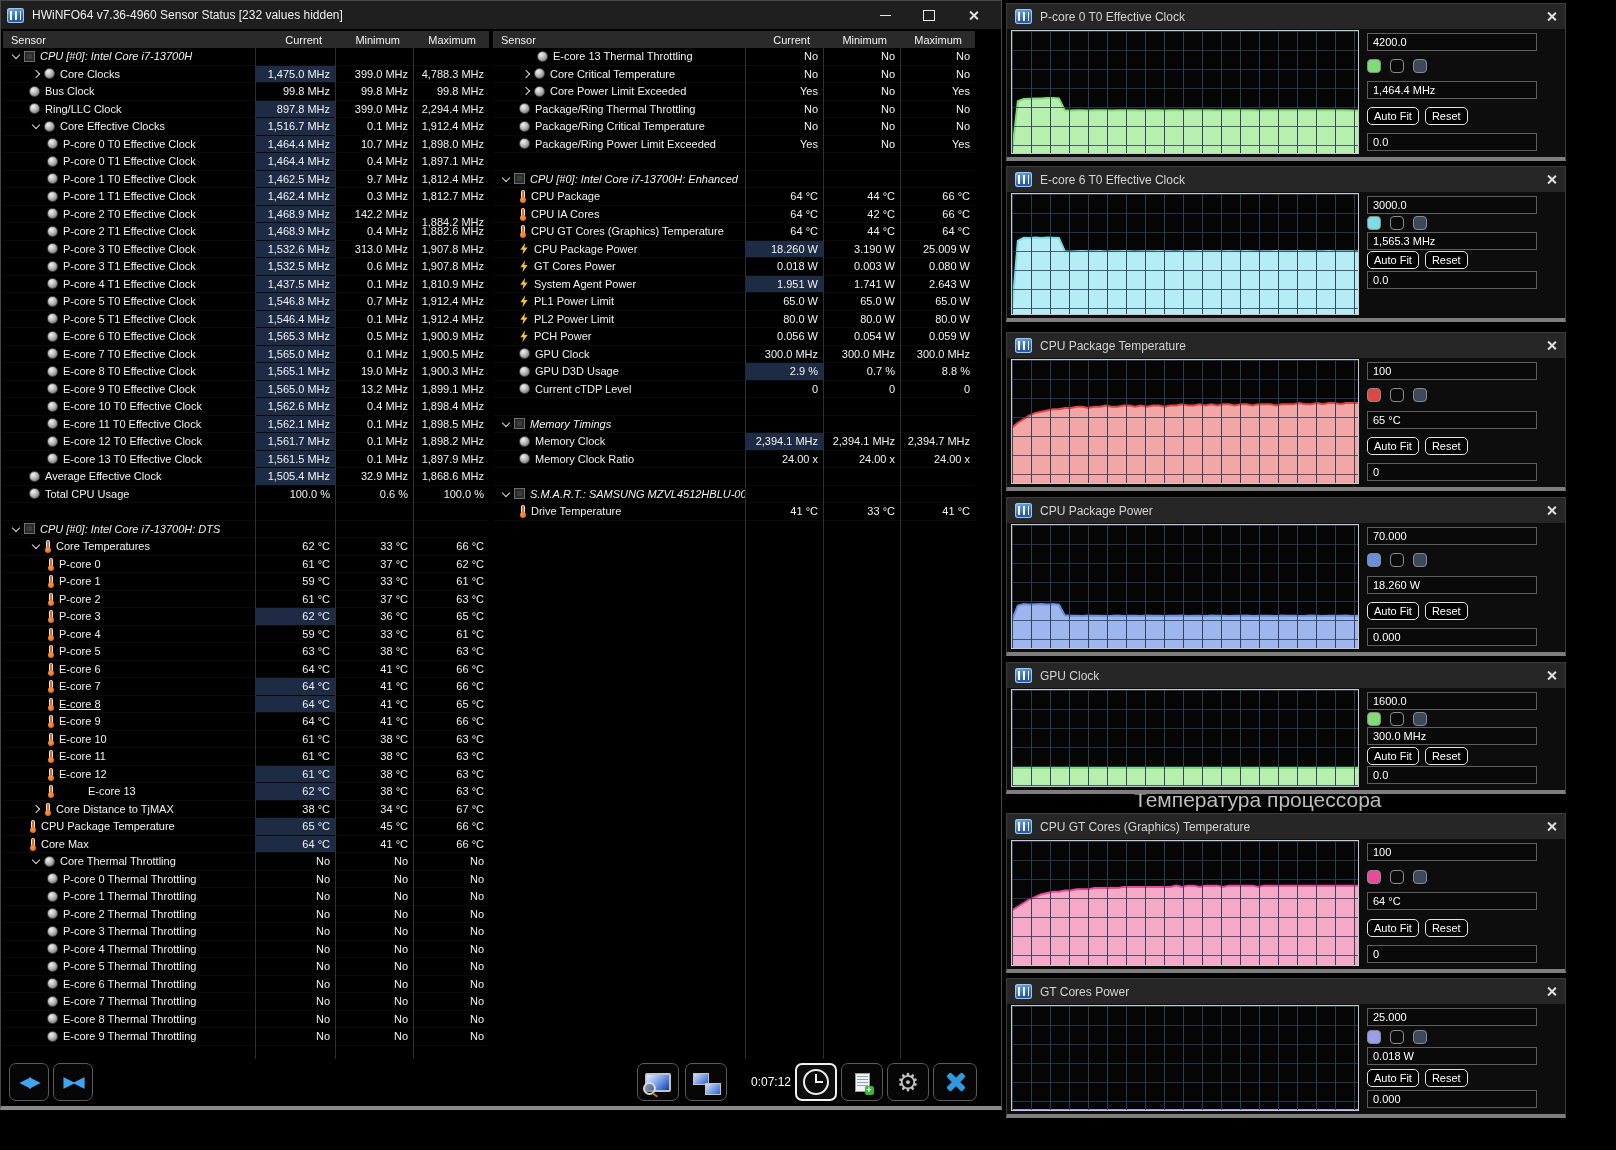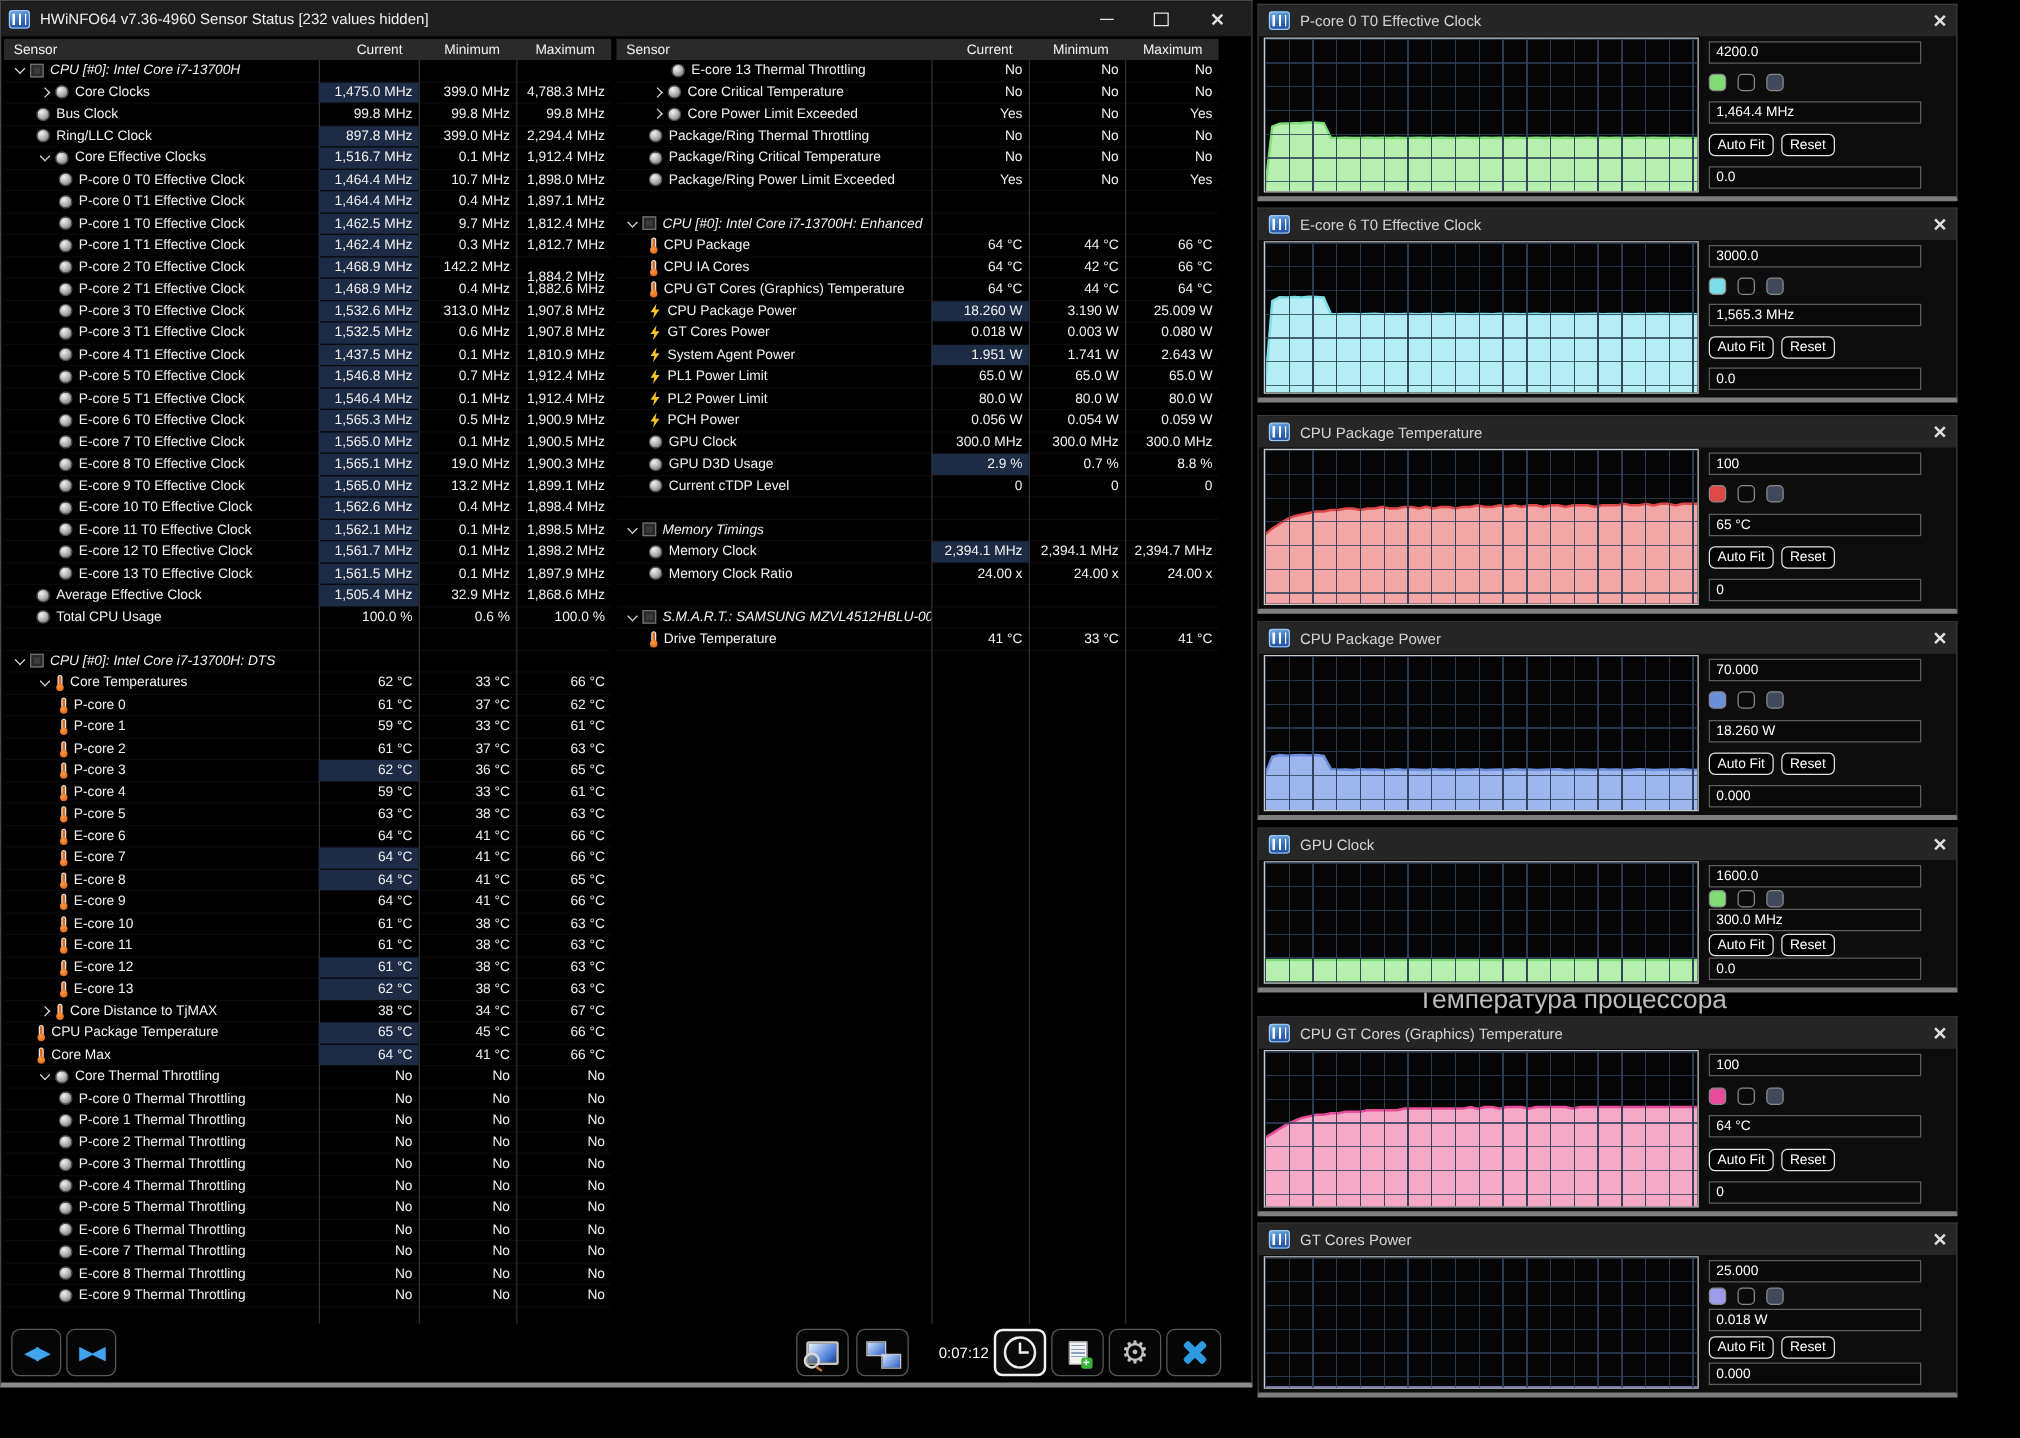--- a/index.html
+++ b/index.html
@@ -502,21 +502,21 @@
               <i class="tv"></i>
               <i class="tu"></i>
             </span>
             <span class="lbl">E-core 7</span>
           </span>
           <span class="vcell hl" style="width: 80px; flex: 0 0 80px;">64 °C</span>
           <span class="vcell" style="width: 78px; flex: 0 0 78px;">41 °C</span>
           <span class="vcell" style="width: 76px; flex: 0 0 76px;">66 °C</span>
         </div>
         <div class="trow sep">
-          <span class="lbl-cell" style="width: 252px; flex: 0 0 252px; padding-left: 44px; box-sizing: border-box;">
+          <span class="lbl-cell" style="width: 252px; flex: 0 0 252px; padding-left: 44px; box-sizing: border-box; text-decoration: underline;">
             <span class="ic ic-therm">
               <i class="tb"></i>
               <i class="tv"></i>
               <i class="tu"></i>
             </span>
             <span class="lbl">E-core 8</span>
           </span>
           <span class="vcell hl" style="width: 80px; flex: 0 0 80px;">64 °C</span>
           <span class="vcell" style="width: 78px; flex: 0 0 78px;">41 °C</span>
           <span class="vcell" style="width: 76px; flex: 0 0 76px;">65 °C</span>
@@ -567,21 +567,21 @@
               <i class="tv"></i>
               <i class="tu"></i>
             </span>
             <span class="lbl">E-core 12</span>
           </span>
           <span class="vcell hl" style="width: 80px; flex: 0 0 80px;">61 °C</span>
           <span class="vcell" style="width: 78px; flex: 0 0 78px;">38 °C</span>
           <span class="vcell" style="width: 76px; flex: 0 0 76px;">63 °C</span>
         </div>
         <div class="trow sep">
-          <span class="lbl-cell" style="width: 252px; flex: 0 0 252px; padding-left: 44px; box-sizing: border-box;">
+          <span class="lbl-cell" style="width: 252px; flex: 0 0 252px; padding-left: 44px; box-sizing: border-box; gap: 29px;">
             <span class="ic ic-therm">
               <i class="tb"></i>
               <i class="tv"></i>
               <i class="tu"></i>
             </span>
             <span class="lbl">E-core 13</span>
           </span>
           <span class="vcell hl" style="width: 80px; flex: 0 0 80px;">62 °C</span>
           <span class="vcell" style="width: 78px; flex: 0 0 78px;">38 °C</span>
           <span class="vcell" style="width: 76px; flex: 0 0 76px;">63 °C</span>
@@ -1076,21 +1076,21 @@
           <span class="xicon"></span>
         </div>
         <div class="gbody" style="height: 124px;">
           <div class="plot" style="width: 348px; height: 122px;">
             <svg viewBox="0 0 100 100" preserveAspectRatio="none">
               <polygon points="0,100 0.00,97.00 1.69,39.00 3.39,36.50 5.08,36.73 6.78,36.33 8.47,36.60 10.17,36.17 11.86,36.40 13.56,36.67 15.25,47.67 16.95,47.90 18.64,47.73 20.34,47.60 22.03,47.80 23.73,47.70 25.42,47.53 27.12,47.83 28.81,47.67 30.51,47.77 32.20,47.60 33.90,47.73 35.59,47.87 37.29,47.63 38.98,47.70 40.68,47.80 42.37,47.57 44.07,47.73 45.76,47.67 47.46,47.83 49.15,47.60 50.85,47.70 52.54,47.77 54.24,47.53 55.93,47.73 57.63,47.63 59.32,47.80 61.02,47.67 62.71,47.57 64.41,47.77 66.10,47.70 67.80,47.60 69.49,47.73 71.19,47.83 72.88,47.63 74.58,47.70 76.27,47.57 77.97,47.77 79.66,47.67 81.36,47.73 83.05,47.60 84.75,47.80 86.44,47.70 88.14,47.63 89.83,47.73 91.53,47.57 93.22,47.70 94.92,47.77 96.61,47.67 98.31,47.73 100.00,47.83 100,100" fill="#b4edf4"></polygon>
               <polyline points="0.00,97.00 1.69,39.00 3.39,36.50 5.08,36.73 6.78,36.33 8.47,36.60 10.17,36.17 11.86,36.40 13.56,36.67 15.25,47.67 16.95,47.90 18.64,47.73 20.34,47.60 22.03,47.80 23.73,47.70 25.42,47.53 27.12,47.83 28.81,47.67 30.51,47.77 32.20,47.60 33.90,47.73 35.59,47.87 37.29,47.63 38.98,47.70 40.68,47.80 42.37,47.57 44.07,47.73 45.76,47.67 47.46,47.83 49.15,47.60 50.85,47.70 52.54,47.77 54.24,47.53 55.93,47.73 57.63,47.63 59.32,47.80 61.02,47.67 62.71,47.57 64.41,47.77 66.10,47.70 67.80,47.60 69.49,47.73 71.19,47.83 72.88,47.63 74.58,47.70 76.27,47.57 77.97,47.77 79.66,47.67 81.36,47.73 83.05,47.60 84.75,47.80 86.44,47.70 88.14,47.63 89.83,47.73 91.53,47.57 93.22,47.70 94.92,47.77 96.61,47.67 98.31,47.73 100.00,47.83" fill="none" stroke="#7ddde6" stroke-width="2" vector-effect="non-scaling-stroke"></polyline>
             </svg>
             <div class="gridov"></div>
           </div>
-          <div class="gside" style="top: 4px; height: 116px;">
+          <div class="gside" style="top: 4px; height: 93px;">
             <div class="vbox">3000.0</div>
             <div class="colorrow">
               <span class="cbtn c1" style="background: rgb(125, 221, 230);"></span>
               <span class="cbtn c2"></span>
               <span class="cbtn c3"></span>
             </div>
             <div class="vbox">1,565.3 MHz</div>
             <div class="btnrow">
               <span class="gbtn">Auto Fit</span>
               <span class="gbtn">Reset</span>

